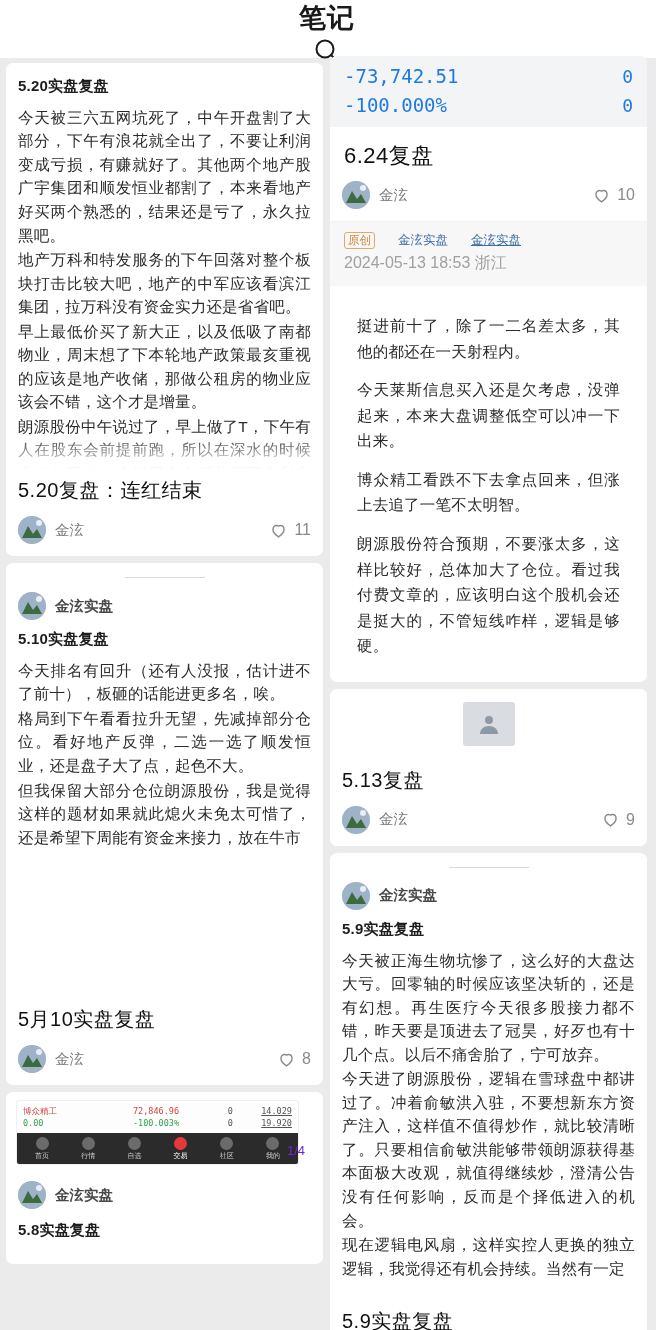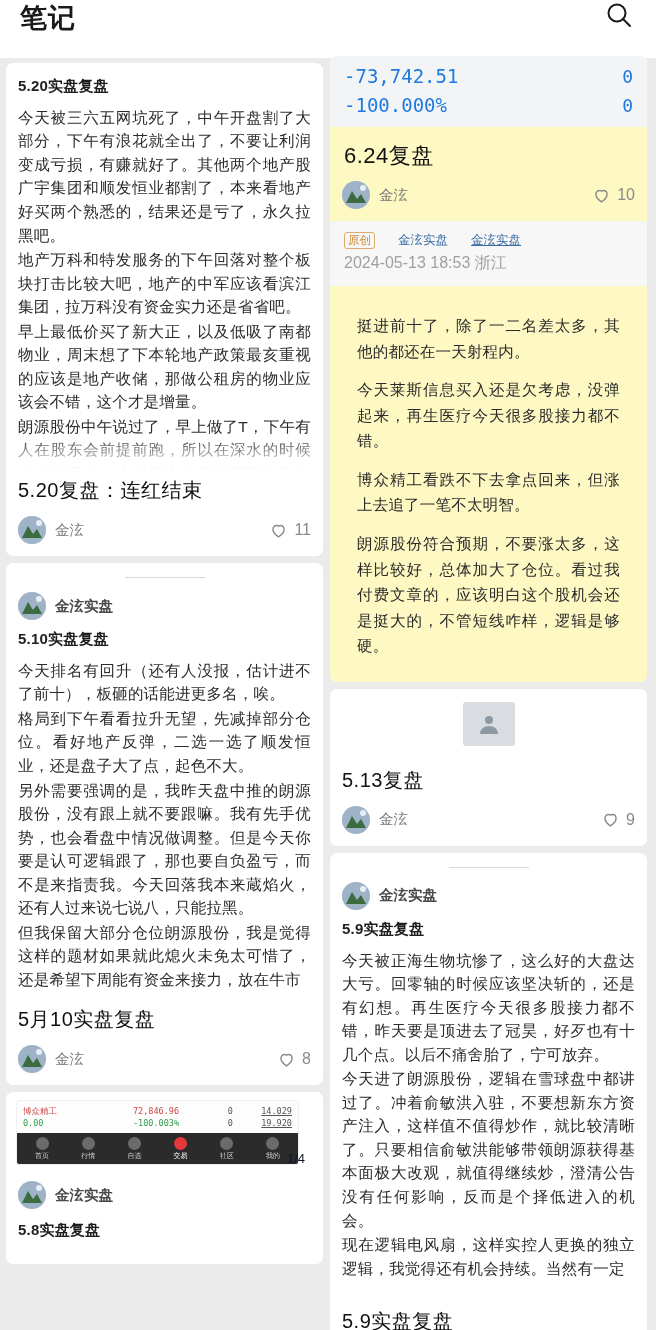--- a/index.html
+++ b/index.html
@@ -9,23 +9,24 @@
     font-family: "Liberation Sans", "DejaVu Sans", sans-serif;
     -webkit-font-smoothing: antialiased;
   }
   body { width: 656px; min-height: 1330px; position: relative; }
 
   
   .header {
     height: 58px;
     background: #ffffff;
     display: flex;
-    align-items: flex-start;
+    align-items: center;
     justify-content: space-between;
     padding: 0 22px 0 20px;
+    flex-direction: column;
   }
   .header-title {
     font-size: 27px;
     font-weight: 700;
     color: #1a1a1a;
     letter-spacing: 1px;
   }
   .search-icon { width: 30px; height: 30px; display: block; }
 
   
@@ -127,21 +128,21 @@
   
   .divider {
     height: 1px;
     background: #d8d8d8;
     width: 80px;
     margin: 14px auto 4px auto;
   }
 
   
   .article-top {
-    background: #fef9c3;
+    background: #ffffff;
   }
   .chart-strip {
     background: #f3f4f6;
     padding: 6px 14px 8px 14px;
     font-family: "DejaVu Sans Mono", monospace;
   }
   .chart-row {
     display: flex;
     justify-content: space-between;
     align-items: baseline;
@@ -243,22 +244,22 @@
     border-radius: 50%;
     background: #6b6b6b;
     margin: 0 auto 1px auto;
     display: block;
   }
   .tn-item.active .tn-dot { background: #e4393c; }
   .tn-item.active { color: #ffffff; }
   .page-badge {
     position: absolute;
     right: 18px;
-    bottom: 1px;
-    color: #0f172a;
+    bottom: 9px;
+    color: #6d28d9;
     font-size: 13px;
     text-align: right;
   }
 
   .pad-bottom { height: 4px; }
 </style>
 </head>
 <body>
 
 <div class="header">
@@ -312,21 +313,20 @@
               <path d="M4 22 L10 10 L15 18 L19 13 L24 22 Z" fill="#3c6b3f"></path>
               <circle cx="21" cy="7" r="3" fill="#e8eef3"></circle>
             </svg>
         </div>
         <div class="uname2">金泫实盘</div>
       </div>
       <div class="preview" style="height:376px;padding-top:6px;">
         <div class="ttl">5.10实盘复盘</div>
         <p>今天排名有回升（还有人没报，估计进不了前十），板砸的话能进更多名，唉。</p>
         <p>格局到下午看看拉升无望，先减掉部分仓位。看好地产反弹，二选一选了顺发恒业，还是盘子大了点，起色不大。</p>
-        <p>另外需要强调的是，我昨天盘中推的朗源股份，没有跟上就不要跟嘛。我有先手优势，也会看盘中情况做调整。但是今天你要是认可逻辑跟了，那也要自负盈亏，而不是来指责我。今天回落我本来蔵焰火，还有人过来说七说八，只能拉黑。</p>
         <p>但我保留大部分仓位朗源股份，我是觉得这样的题材如果就此熄火未免太可惜了，还是希望下周能有资金来接力，放在牛市</p>
       </div>
       <div class="card-title">5月10实盘复盘</div>
       <div class="card-foot">
         <div class="avatar">
           <svg viewBox="0 0 28 28">
               <rect width="28" height="28" fill="#9fb3c8"></rect>
               <path d="M4 22 L10 10 L15 18 L19 13 L24 22 Z" fill="#3c6b3f"></path>
               <circle cx="21" cy="7" r="3" fill="#e8eef3"></circle>
             </svg>
@@ -424,21 +424,21 @@
           <span class="tag-orig">原创</span>
           <span class="tag-link">金泫实盘</span>
           <span class="tag-link" style="text-decoration:underline;">金泫实盘</span>
         </div>
         <div class="meta-line">2024-05-13 18:53  浙江</div>
         <div style="height:12px;"></div>
       </div>
 
       <div class="art-body">
         <p>挺进前十了，除了一二名差太多，其他的都还在一天射程内。</p>
-        <p>今天莱斯信息买入还是欠考虑，没弹起来，再生医疗今天很多股接力都不错。</p>
+        <p>今天莱斯信息买入还是欠考虑，没弹起来，本来大盘调整低空可以冲一下出来。</p>
         <p>博众精工看跌不下去拿点回来，但涨上去追了一笔不太明智。</p>
         <p>朗源股份符合预期，不要涨太多，这样比较好，总体加大了仓位。看过我付费文章的，应该明白这个股机会还是挺大的，不管短线咋样，逻辑是够硬。</p>
       </div>
       <div class="pad-bottom"></div>
     </div>
 
     <div class="card">
       <div class="img-placeholder">
         <div class="img-ph-inner">
           <svg width="24" height="24" viewBox="0 0 24 24" fill="#8d9aa5">

